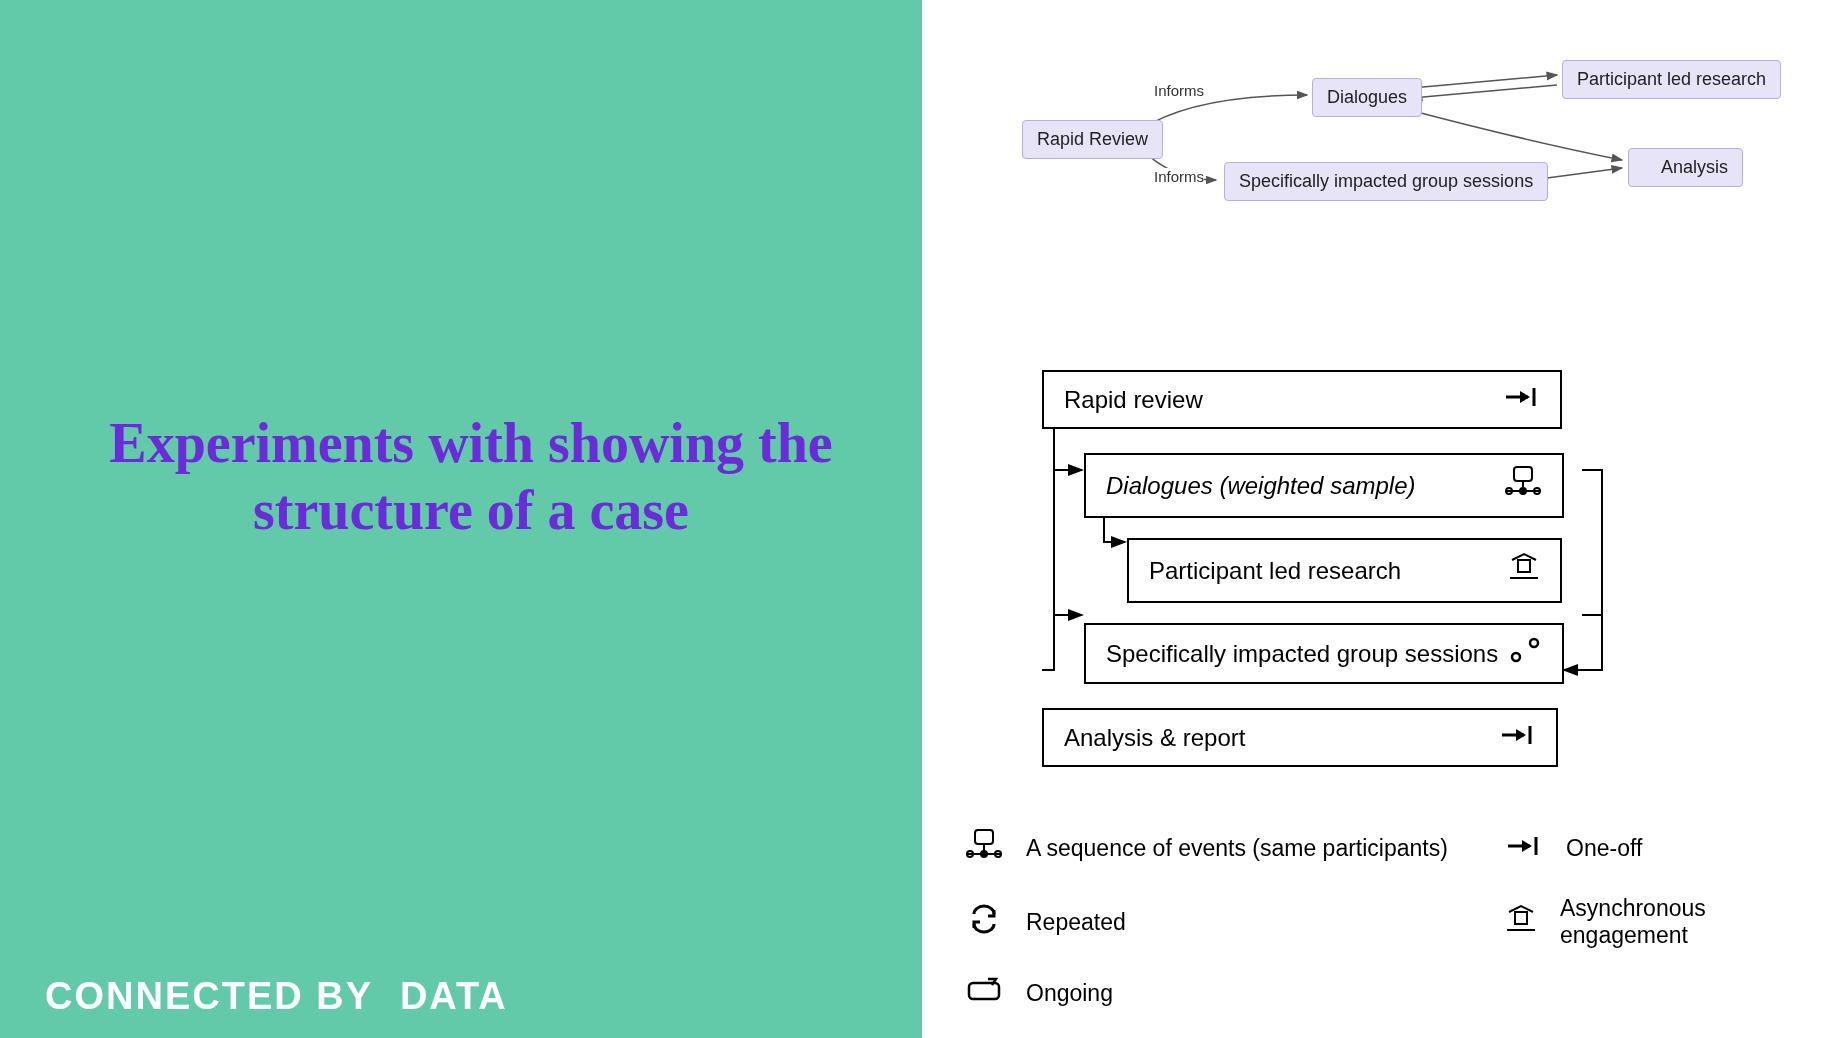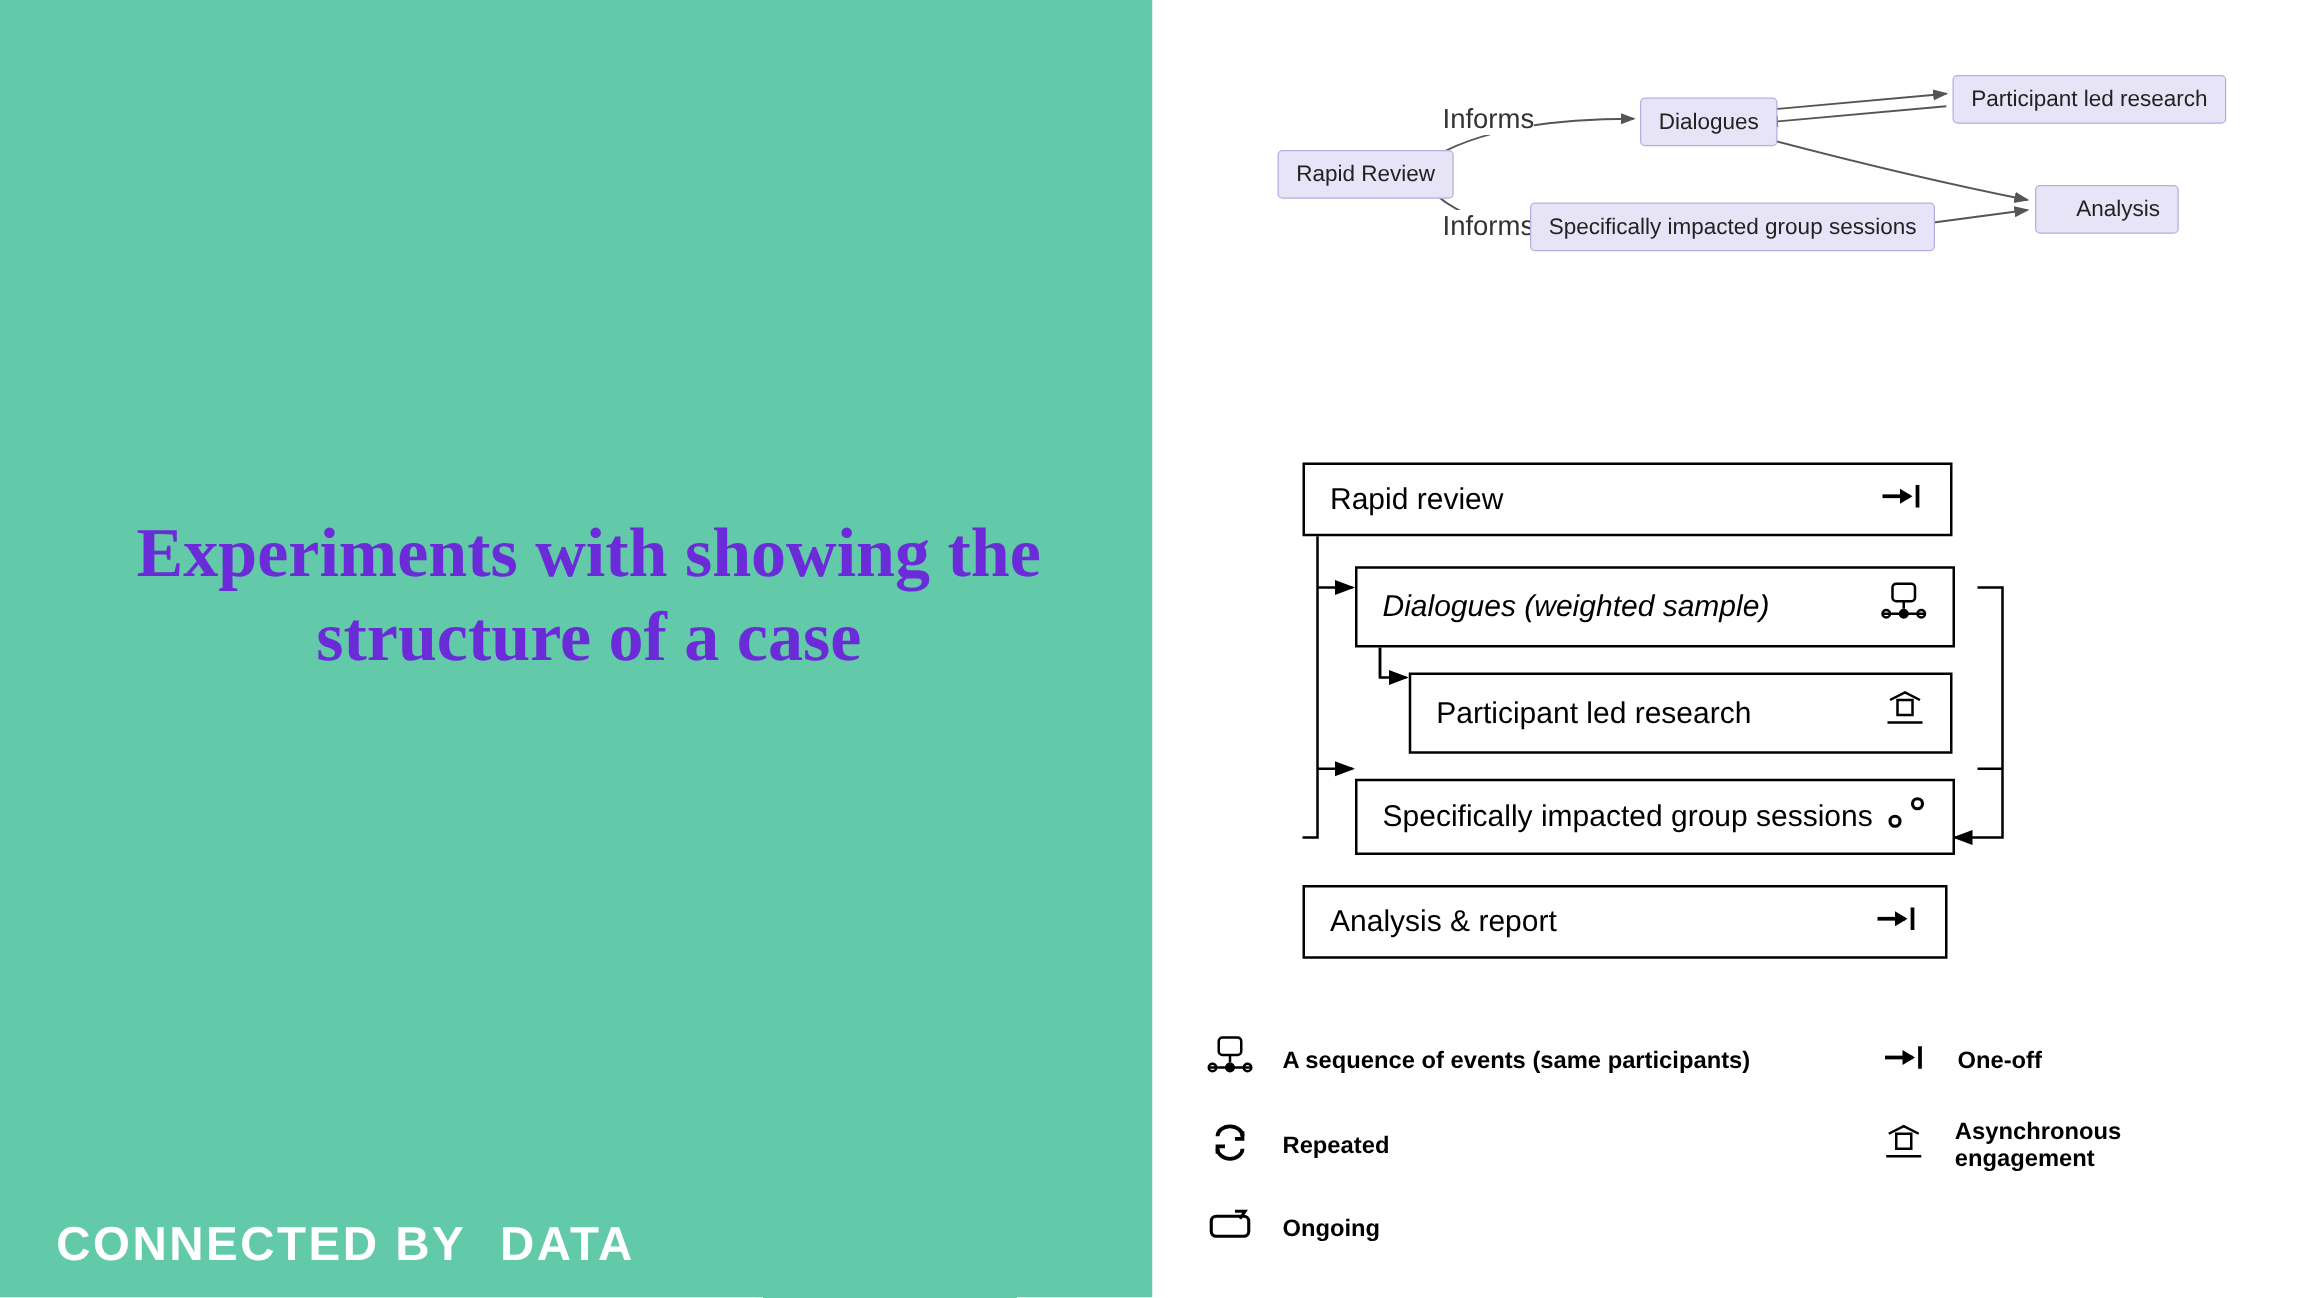--- a/index.html
+++ b/index.html
@@ -44,21 +44,21 @@
     background:#e7e4f7;
     border:1px solid #b5aee0;
     border-radius:4px;
     padding:8px 14px;
     font-size:18px;
     color:#222;
     white-space:nowrap;
   }
   .flabel {
     position:absolute;
-    font-size:22px;
+    font-size:15px;
     color:#333;
     background:#fff;
   }
 
   
   .struct { position:absolute; left:120px; top:370px; width:720px; }
   .sbox {
     border:2px solid #000;
     display:flex; align-items:center; justify-content:space-between;
     padding:12px 20px;
@@ -71,22 +71,21 @@
   .row3 { width:435px; margin-left:85px; margin-top:20px; }
   .row4 { width:480px; margin-left:42px; margin-top:20px; }
   .row5 { width:516px; margin-left:0; margin-top:24px; }
   .sicon { font-size:26px; }
 
   
   .legend {
     position:absolute;
     left:40px; top:830px;
     width:850px;
-    font-size:19px;
-    font-weight:bold;
+    font-size:23px;
   }
   .lgrid { display:grid; grid-template-columns: 540px 300px; row-gap:28px; }
   .litem { display:flex; align-items:center; gap:20px; }
   .licon { width:44px; text-align:center; font-size:26px; }
 
   
   svg { overflow:visible; }
 
   .arrow-end { marker-end: url(#arrowhead); }
 </style>

